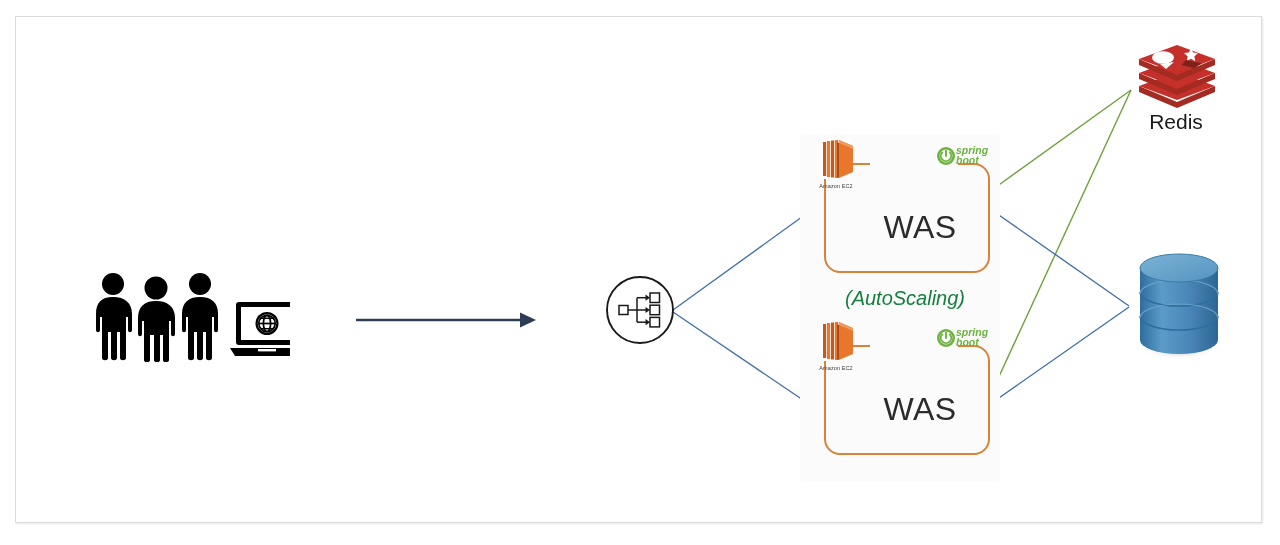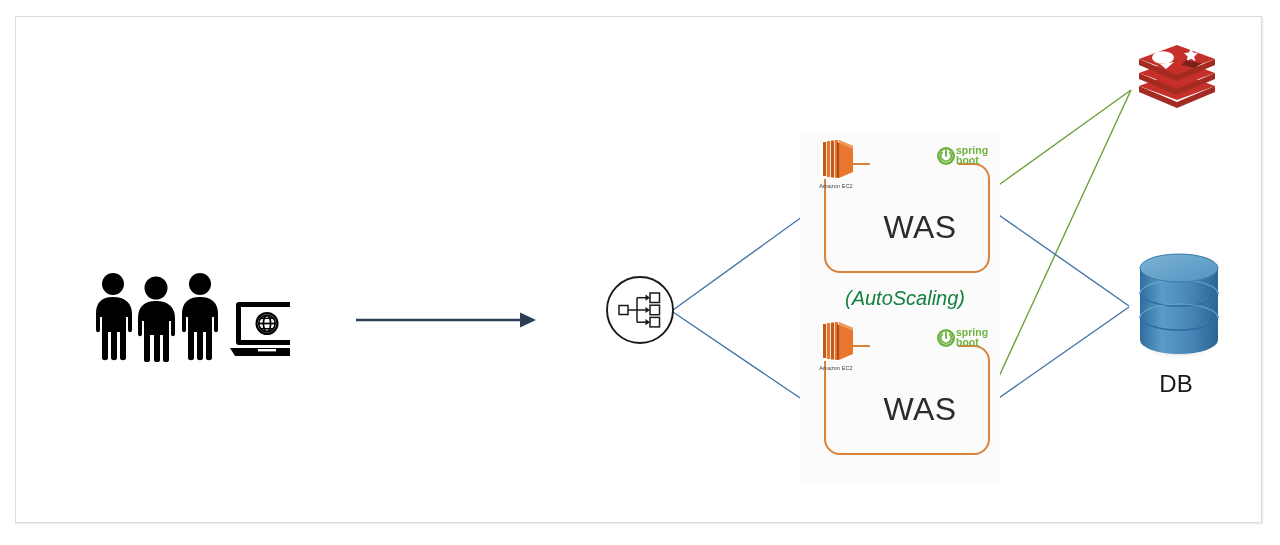--- a/index.html
+++ b/index.html
@@ -83,21 +83,21 @@
     position: absolute; left: -22px; top: 20px; width: 68px;
     text-align: center;
     font-size: 5.5px; color: #3d3d3d;
     letter-spacing: 0.1px;
   }
   
   .springboot { position: absolute; left: 112px; top: -18px; width: 62px; height: 26px; }
   .sb-text {
     position: absolute; left: 20px; top: 0px;
     font-size: 10.5px; line-height: 10px; color: #6db33f;
-    font-weight: bold; text-align: left;
+    font-weight: bold; text-align: left; font-style: italic;
   }
 
   
   #redis-node { left: 1136px; top: 38px; width: 82px; height: 70px; }
   #redis-label { left: 1116px; top: 110px; width: 120px; font-size: 21px; }
 
   
   #db-node { left: 1134px; top: 252px; width: 86px; height: 110px; }
   #db-label { left: 1116px; top: 370px; width: 120px; font-size: 24px; }
 
@@ -292,20 +292,21 @@
       <ellipse cx="27" cy="19.5" rx="11" ry="6.3" fill="#ffffff"></ellipse>
 
       <path d="M24 26 L38 24 L30 31 Z" fill="#ffffff"></path>
 
       <path d="M55 10 L57.1 14.6 L62 15.1 L58.3 18.4 L59.4 23.3 L55 20.7 L50.6 23.3
                L51.7 18.4 L48 15.1 L52.9 14.6 Z" fill="#ffffff"></path>
 
       <path d="M50 22 L66 25.5 L58 30 L45.5 27 Z" fill="#7d211a"></path>
     </svg>
   </div>
+  <div class="lbl" id="redis-label">Redis</div>
 
   <div class="node" id="db-node">
     <svg width="86" height="110" viewBox="0 0 86 110" xmlns="http://www.w3.org/2000/svg">
       <defs>
         <linearGradient id="dbBody" x1="0" y1="0" x2="1" y2="0">
           <stop offset="0%" stop-color="#2f6d9e"></stop>
           <stop offset="28%" stop-color="#5a9bc8"></stop>
           <stop offset="62%" stop-color="#4a87b9"></stop>
           <stop offset="100%" stop-color="#2d6693"></stop>
         </linearGradient>
@@ -323,15 +324,14 @@
       <path d="M6 16 L6 88 A39 14 0 0 0 84 88 L84 16 Z" fill="url(#dbBody)"></path>
 
       <path d="M6 40 A39 14 0 0 0 84 40" fill="none" stroke="#2f6d9e" stroke-width="1.6"></path>
       <path d="M6 42 A39 14 0 0 1 84 42" fill="none" stroke="#6fa9cf" stroke-width="1.2" opacity="0.8"></path>
       <path d="M6 64 A39 14 0 0 0 84 64" fill="none" stroke="#2f6d9e" stroke-width="1.6"></path>
       <path d="M6 66 A39 14 0 0 1 84 66" fill="none" stroke="#6fa9cf" stroke-width="1.2" opacity="0.8"></path>
 
       <ellipse cx="45" cy="16" rx="39" ry="14" fill="url(#dbTop)" stroke="#3c7ba8" stroke-width="1"></ellipse>
     </svg>
   </div>
-  <div class="lbl" id="db-label">DB</div>
 
 </div>
 
 </body></html>

